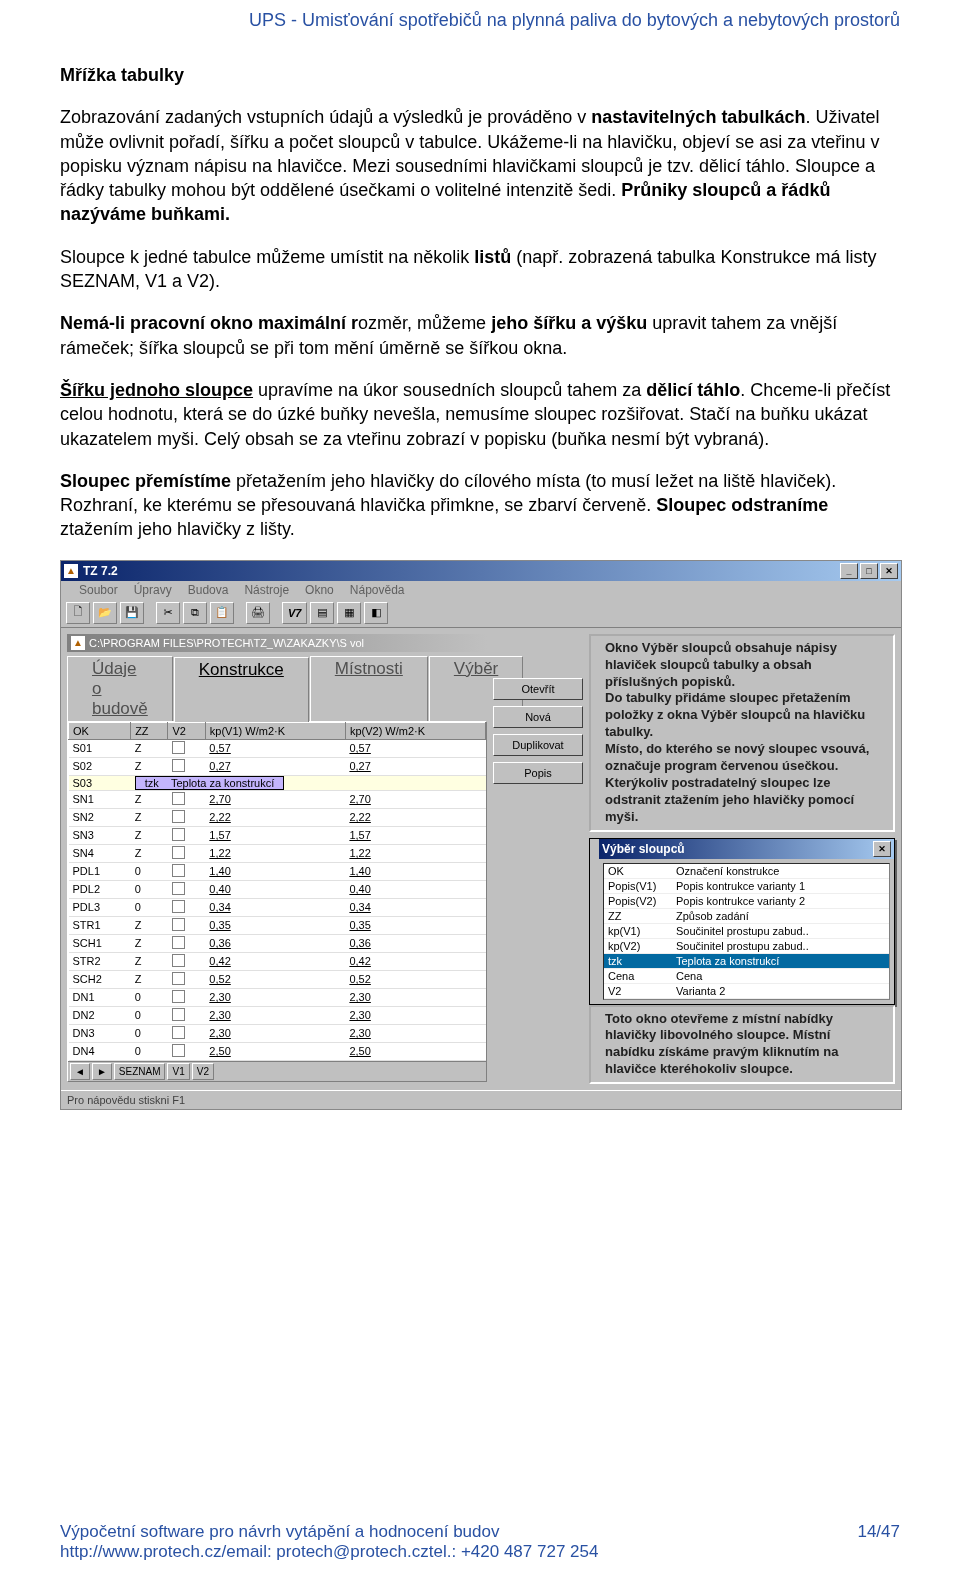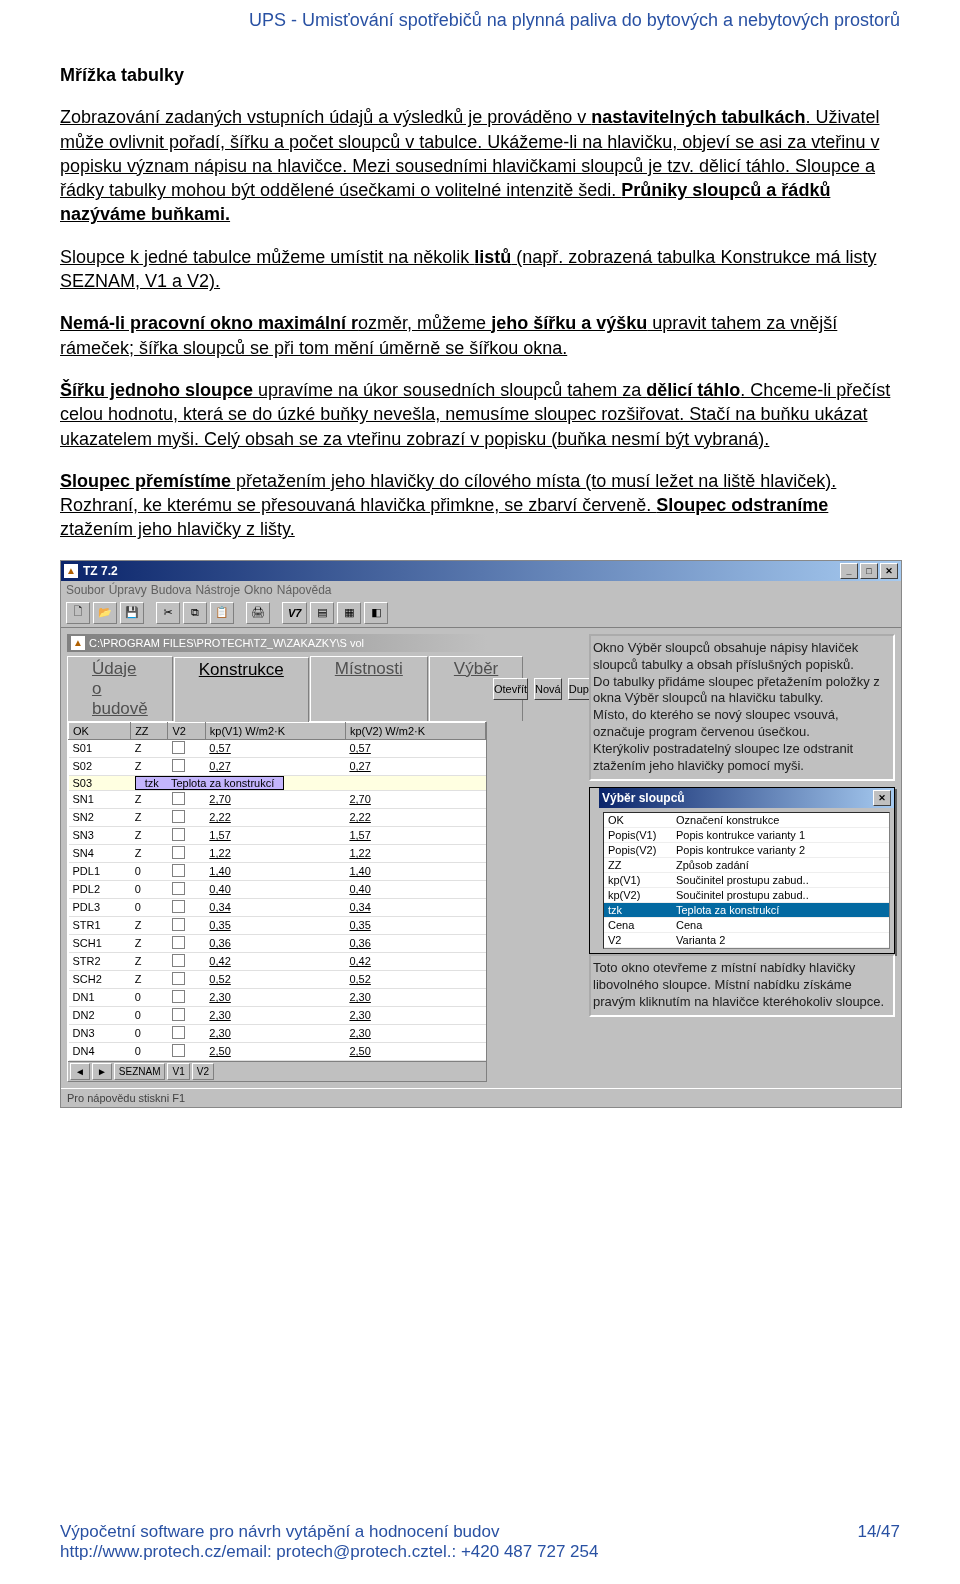--- a/index.html
+++ b/index.html
@@ -20,21 +20,21 @@
   }
   .content {
     padding:10px 60px 0 60px;
     font-size:18px;
     line-height:1.35;
   }
   .section-heading {
     font-weight:bold;
     margin:16px 0 18px 0;
   }
-  p { margin:0 0 18px 0;text-decoration:underline; }
+  p { margin:0 0 18px 0; }
   .bold { font-weight:bold; }
 
   
   .shot {
     margin:0 60px;
     width:840px;
     background:#c0c0c0;
     border:1px solid #888;
     font-family:"MS Sans Serif","Tahoma",Arial,sans-serif;
     font-size:12px;
@@ -57,23 +57,23 @@
   }
   .win-btns { margin-left:auto; display:flex; gap:2px; }
   .win-btn {
     width:16px;height:14px;background:#c0c0c0;
     border:1px solid #fff;border-right-color:#404040;border-bottom-color:#404040;
     font-size:9px;display:flex;align-items:center;justify-content:center;
     color:#000;font-family:Arial;
   }
   .menubar {
     background:#c0c0c0;
-    padding:2px 5px;
+    padding:2px 18px;
     display:flex;
-    gap:4px;
+    gap:16px;
     color:#606060;
     font-size:12px;
   }
   .toolbar {
     background:#c0c0c0;
     padding:3px 5px;
     display:flex;
     gap:3px;
     border-bottom:1px solid #808080;
   }
@@ -127,31 +127,32 @@
   .tooltip-row td { background:#ffffe1; }
   .sheet-tabs {
     display:flex;align-items:center;background:#c0c0c0;
     border-top:1px solid #808080;padding:1px 2px;gap:2px;
   }
   .sheet-btn {
     padding:0 4px;height:15px;background:#c0c0c0;
     border:1px solid #fff;border-right-color:#808080;border-bottom-color:#808080;
     font-size:10px;display:flex;align-items:center;
   }
-  .mid-panel { width:90px; display:flex; flex-direction:row; gap:6px; margin-top:44px;}
+  .mid-panel { width:90px; display:flex; flex-direction:column; gap:6px; margin-top:44px;}
   .pbtn {
     height:20px;background:#c0c0c0;
     border:1px solid #fff;border-right-color:#404040;border-bottom-color:#404040;
     font-size:11px;display:flex;align-items:center;justify-content:center;
   }
   .right-panel { flex:1; }
   .notes {
     border:2px inset #fff;background:#c0c0c0;
-    padding:4px 2px;font-size:13px;line-height:1.3;
+    padding:4px 14px;font-size:13px;line-height:1.3;
     color:#202020;
+    font-weight:bold;
   }
   .popup {
     margin-top:6px;background:#c0c0c0;border:1px solid #000;
     box-shadow:2px 2px 0 #606060;
     padding-left:9px;
   }
   .popup .titlebar { background:linear-gradient(to right,#0a246a,#a6caf0); }
   .plist { background:#fff;margin:4px;border:1px inset #808080; }
   .prow { display:flex;font-size:11px;padding:1px 4px;border-bottom:1px solid #eee; }
   .prow.sel { background:#0369a1;color:#fff; }
@@ -385,21 +386,21 @@
               <div class="sheet-btn">V2</div>
             </div>
         </div>
       </div>
     </div>
 
     <div class="mid-panel" id="midButtons">
         <div class="pbtn">Otevřít</div>
         <div class="pbtn">Nová</div>
         <div class="pbtn">Duplikovat</div>
-        <div class="pbtn">Sloupce</div>
+        <div class="pbtn">Popis</div>
       </div>
 
     <div class="right-panel">
       <div class="notes" id="note1">Okno Výběr sloupců obsahuje nápisy hlaviček sloupců tabulky a obsah příslušných popisků.<br>Do tabulky přidáme sloupec přetažením položky z okna Výběr sloupců na hlavičku tabulky.<br>Místo, do kterého se nový sloupec vsouvá, označuje program červenou úsečkou.<br>Kterýkoliv postradatelný sloupec lze odstranit ztažením jeho hlavičky pomocí myši.</div>
       <div class="popup">
         <div class="titlebar">
           <span>Výběr sloupců</span>
           <div class="win-btns">
               <div class="win-btn">✕</div>
             </div>

